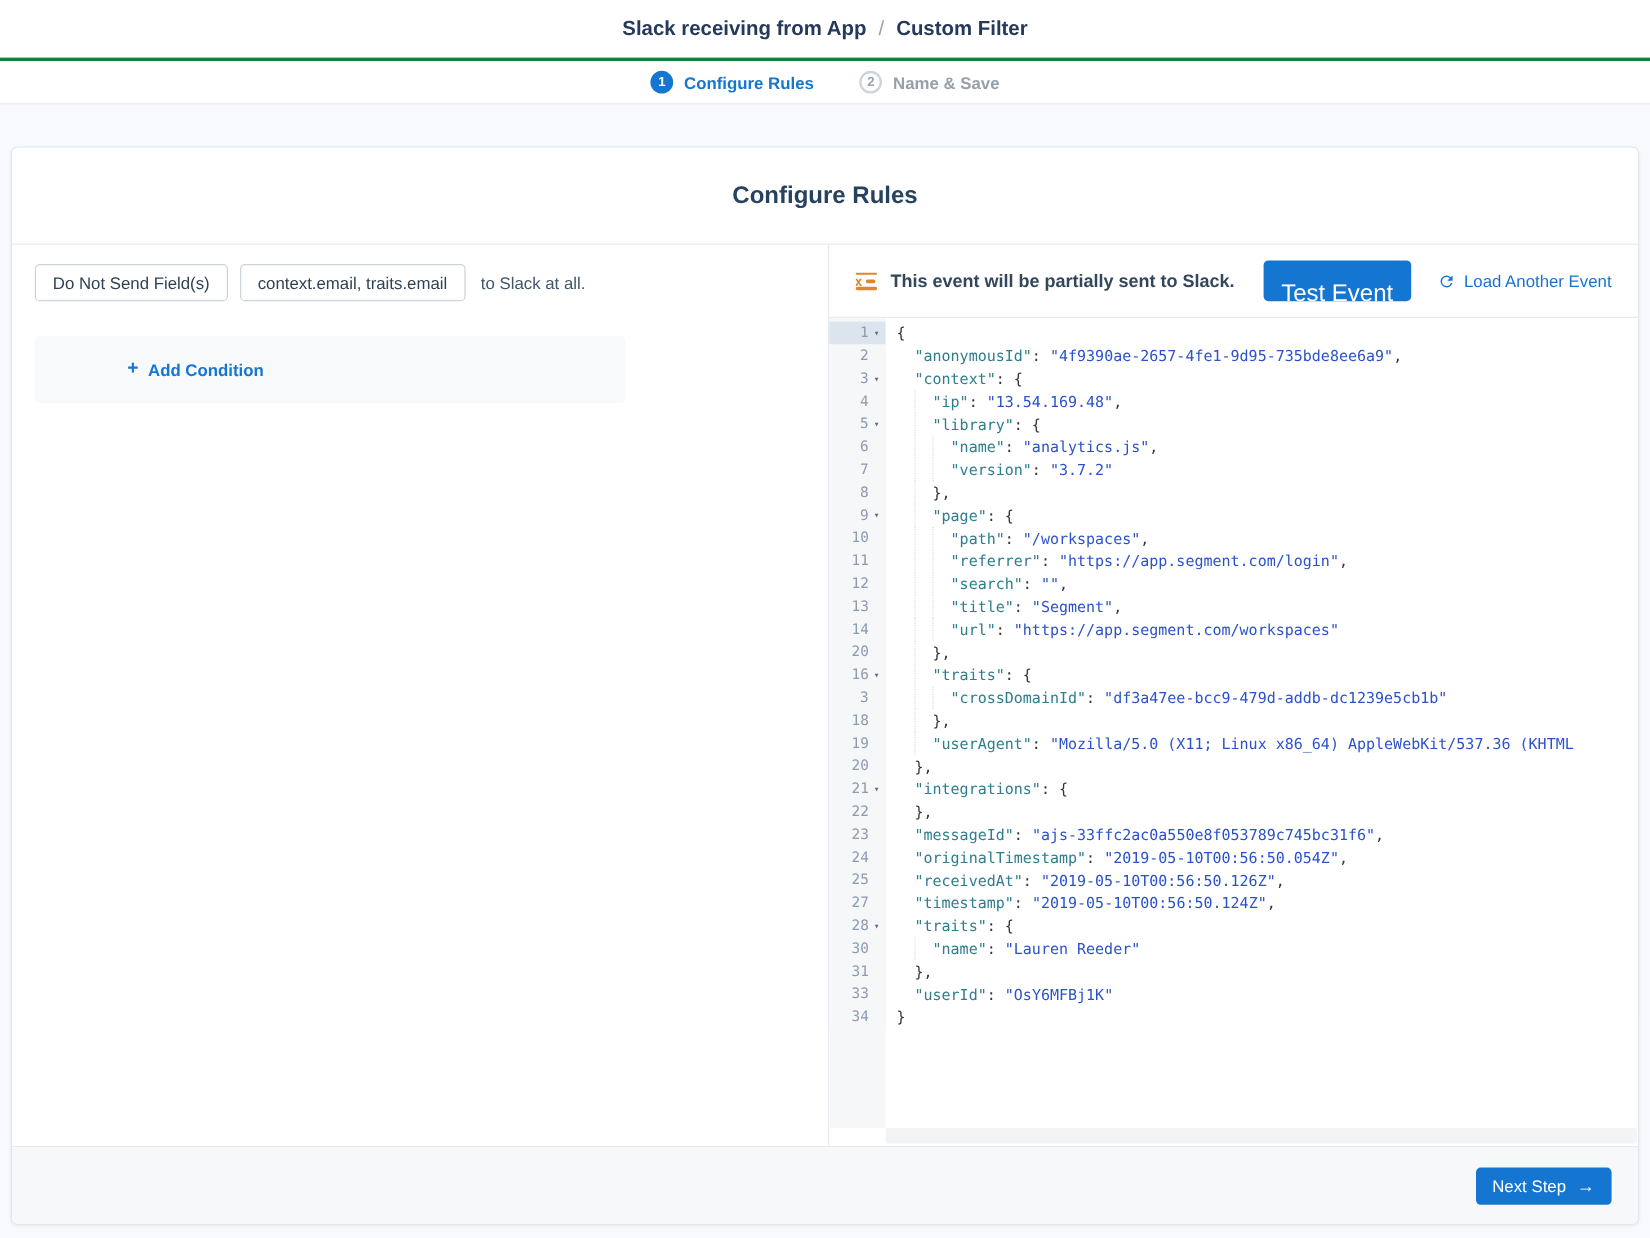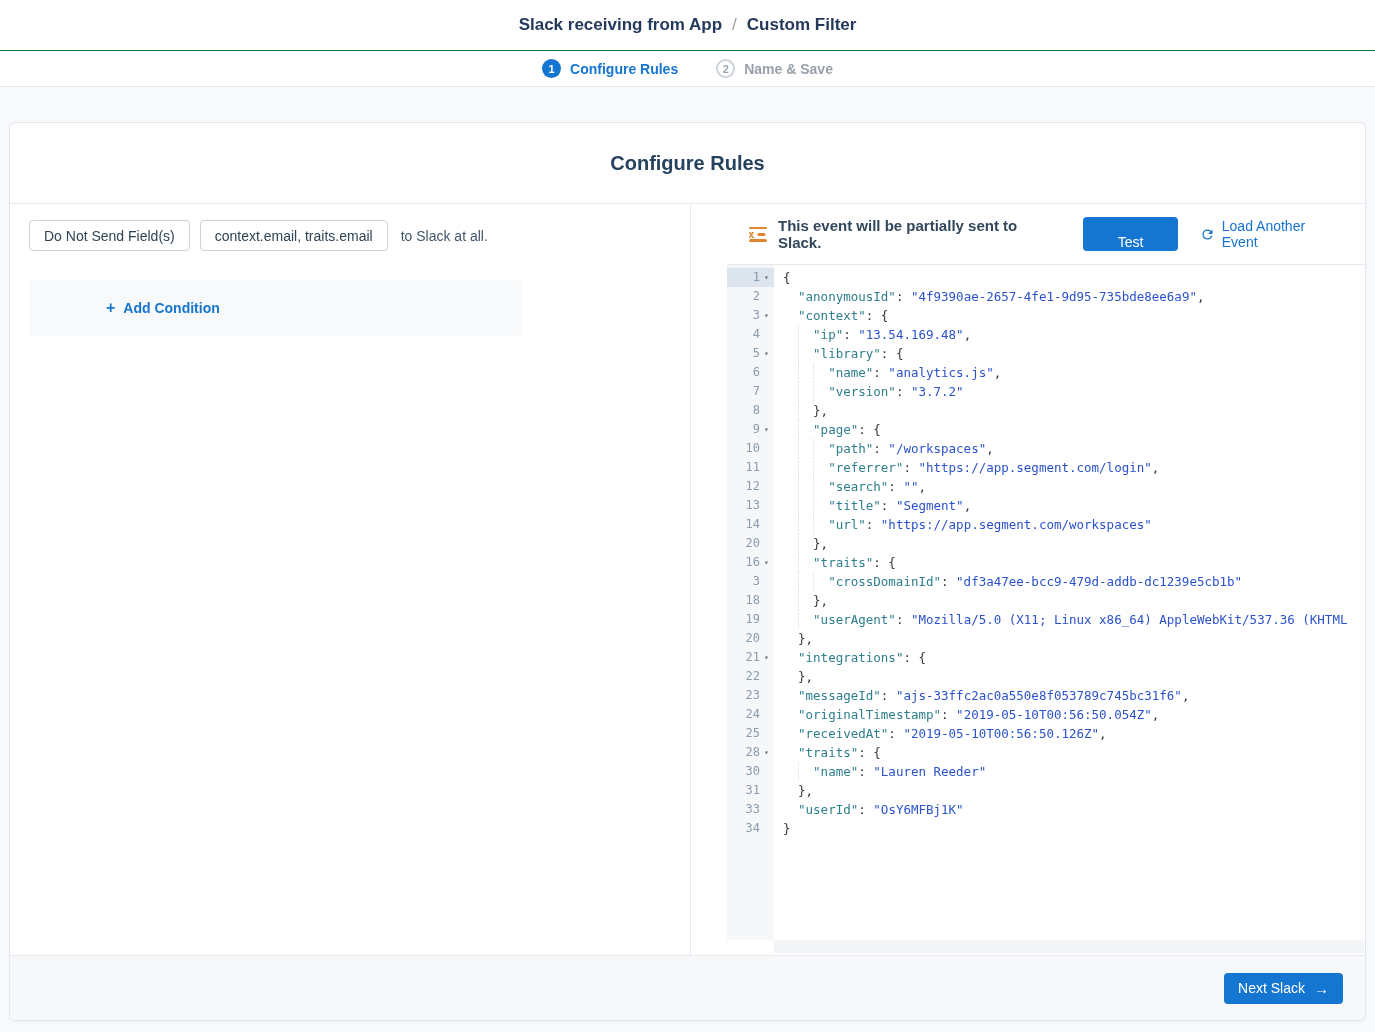--- a/index.html
+++ b/index.html
@@ -1,59 +1,59 @@
 <!DOCTYPE html>
 <html><head>
 <meta charset="utf-8">
 <style>
   * { margin:0; padding:0; box-sizing:border-box; }
   html,body { width:1375px; height:1032px; }
   body { background:#f7f9fc; font-family:"Liberation Sans", sans-serif; color:#33475c; overflow:hidden; }
 
   
-  .top-header { height:51px; background:#fff; border-bottom:1px solid #15803d;
+  .top-header { height:51px; background:#fff; border-bottom:3px solid #15803d;
     display:flex; align-items:center; justify-content:center; }
   .breadcrumb { font-size:17px; font-weight:bold; color:#24395b; display:flex; align-items:center; gap:10px; }
   .breadcrumb .sep { color:#98a2ac; font-weight:normal; }
 
   .steps-bar { height:36px; background:#fff; border-bottom:1px solid #e6e9ed;
     display:flex; align-items:center; justify-content:center; gap:38px; }
   .step { display:flex; align-items:center; gap:9px; font-size:14px; font-weight:bold; cursor:default; }
   .step-circle { width:19px; height:19px; border-radius:50%; display:flex; align-items:center; justify-content:center; font-size:11px; }
   .step.active { color:#1576d2; }
   .step.active .step-circle { background:#1576d2; color:#fff; }
   .step.inactive { color:#97a0aa; }
   .step.inactive .step-circle { border:2px solid #cdd4db; color:#9aa3ad; }
 
   
   .card { margin:35px 9px 0; height:899px; background:#fff; border:1px solid #e3e7eb;
     border-radius:6px; display:flex; flex-direction:column; box-shadow:0 1px 2px rgba(20,40,60,.04); }
   .card-title-row { flex:0 0 81px; border-bottom:1px solid #e6e9ed;
     display:flex; align-items:center; justify-content:center; font-size:20px; font-weight:bold; color:#26425e; }
-  .card-body { flex:1; display:flex; min-height:0;gap:36px; }
+  .card-body { flex:1; display:flex; min-height:0; }
 
   
   .left-panel { flex:0 0 681px; border-right:1px solid #e6e9ed; padding:16px 18px 0 19px; }
   .rule-row { display:flex; align-items:center; gap:10px; }
   .chip { background:#fff; border:1px solid #ccd3da; border-radius:4px; height:31px; padding:0 14px;
     display:flex; align-items:center; font-size:14px; color:#2f4356; cursor:pointer; }
   .rule-suffix { font-size:14px; color:#42566b; margin-left:3px; }
   .add-box { margin-top:29px; width:492px; height:56px; background:#f8f9fb; border-radius:4px;
     display:flex; align-items:center; padding-left:77px; }
   .add-link { color:#1576d2; font-size:14px; font-weight:bold; display:flex; align-items:center; gap:8px; cursor:pointer; }
   .plus-icon { font-size:16px; font-weight:bold; line-height:1; }
 
   
   .right-panel { flex:1; display:flex; flex-direction:column; min-width:0; }
   .preview-header { flex:0 0 61px; border-bottom:1px solid #e6e9ed; display:flex; align-items:center;
     padding:0 22px; gap:11px; }
   .status-msg { font-size:15px; font-weight:bold; color:#33475c; }
   .ph-spacer { flex:1; }
   .test-btn { background:#1576d2; color:#fff; border:none; border-radius:4px; height:33px; padding:17px 15px;
-    font-size:14px; font-family:"Liberation Sans",sans-serif; cursor:pointer; }
+    font-size:20px; font-family:"Liberation Sans",sans-serif; cursor:pointer; }
   .reload-link { color:#1673d1; font-size:14px; display:flex; align-items:center; gap:7px; cursor:pointer; margin-left:11px; }
 
   
   .editor { flex:1; position:relative; overflow:hidden; background:#fff; padding-top:3px;
     font-family:"DejaVu Sans Mono","Liberation Mono",monospace; font-size:12.5px; }
   .editor::before { content:""; position:absolute; left:0; top:0; bottom:0; width:47px; background:#f6f7f8; }
   .ed-row { display:flex; height:19px; line-height:19px; position:relative; }
   .gutter { flex:0 0 47px; background:#f6f7f8; color:#8b9bb0; display:flex; justify-content:flex-end;
     align-items:center; font-size:12px; padding-right:2px; gap:1px; position:relative; }
   .gutter.active { background:#dce4ee; }
@@ -310,20 +310,27 @@
           </div>
           <div class="ed-row">
             <div class="gutter">
               <span>25</span>
               <span class="fold-slot"></span>
             </div>
             <div class="code"><span class="ind" style="width: 2ch;"></span><span class="tk-k">"receivedAt"</span><span class="tk-p">: </span><span class="tk-s">"2019-05-10T00:56:50.126Z"</span><span class="tk-p">,</span></div>
           </div>
           <div class="ed-row">
             <div class="gutter">
+              <span>27</span>
+              <span class="fold-slot"></span>
+            </div>
+            <div class="code"><span class="ind" style="width: 2ch;"></span><span class="tk-k">"timestamp"</span><span class="tk-p">: </span><span class="tk-s">"2019-05-10T00:56:50.124Z"</span><span class="tk-p">,</span></div>
+          </div>
+          <div class="ed-row">
+            <div class="gutter">
               <span>28</span>
               <span class="fold-slot">▾</span>
             </div>
             <div class="code"><span class="ind" style="width: 2ch;"></span><span class="tk-k">"traits"</span><span class="tk-p">: {</span></div>
           </div>
           <div class="ed-row">
             <div class="gutter">
               <span>30</span>
               <span class="fold-slot"></span>
             </div>
@@ -351,17 +358,17 @@
             <div class="code"><span class="tk-p">}</span></div>
           </div>
         </div>
       <div class="hscroll-track"></div>
     </section>
 
   </div>
 
   <footer class="card-footer">
     <button class="next-btn">
-      <span>Next Slack</span>
+      <span>Next Step</span>
       <span class="next-arrow">→</span>
     </button>
   </footer>
 </main>
 
 </body></html>

